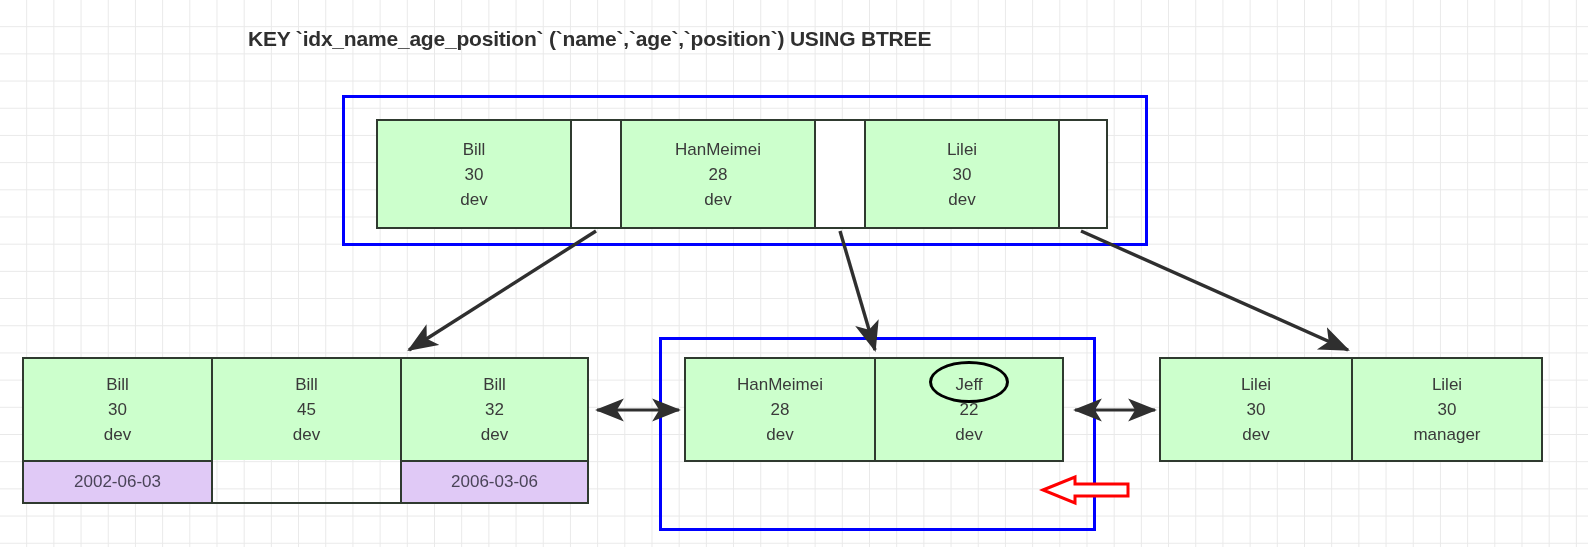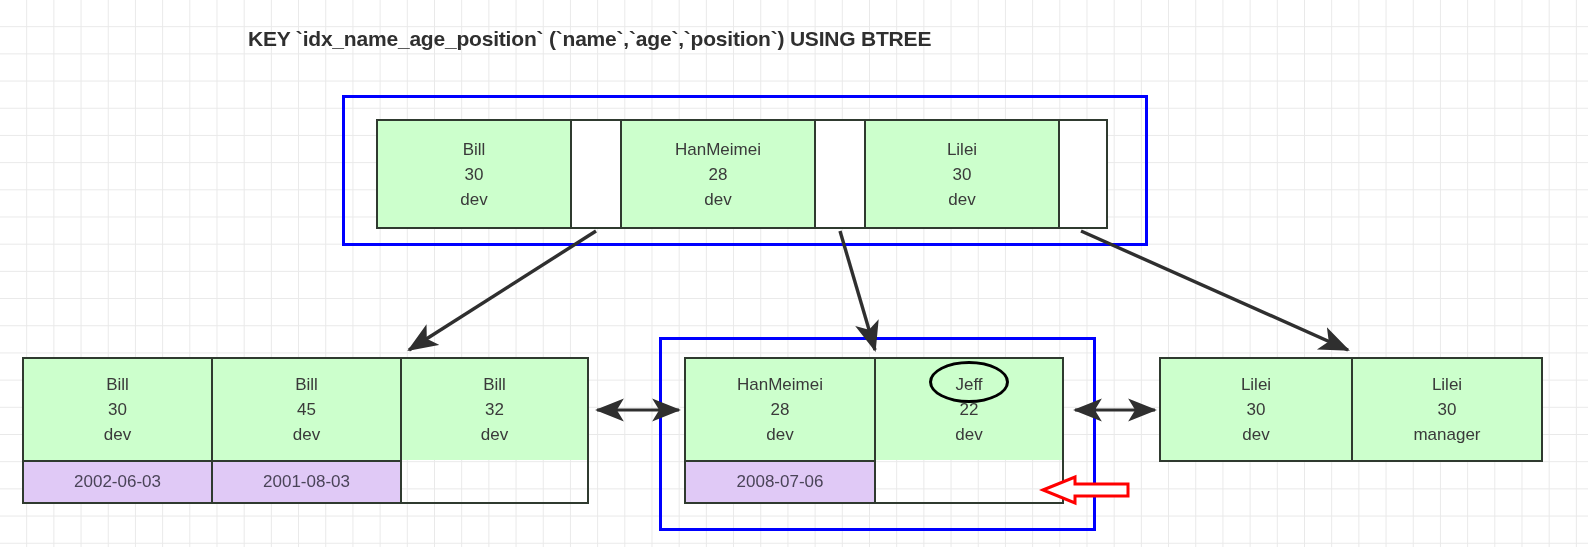--- a/index.html
+++ b/index.html
@@ -196,39 +196,38 @@
         <div class="ln">dev</div>
       </div>
       <div class="leaf-date">2002-06-03</div>
     </div>
     <div class="leaf-entry">
       <div class="leaf-key">
         <div class="ln">Bill</div>
         <div class="ln">45</div>
         <div class="ln">dev</div>
       </div>
-      <div class="leaf-date">2001-08-03</div>
     </div>
     <div class="leaf-entry">
       <div class="leaf-key">
         <div class="ln">Bill</div>
         <div class="ln">32</div>
         <div class="ln">dev</div>
       </div>
+      <div class="leaf-date">2006-03-06</div>
     </div>
   </div>
 
   <div class="leaf" id="leaf-middle">
     <div class="leaf-entry">
       <div class="leaf-key">
         <div class="ln">HanMeimei</div>
         <div class="ln">28</div>
         <div class="ln">dev</div>
       </div>
-      <div class="leaf-date">2008-07-06</div>
     </div>
     <div class="leaf-entry">
       <div class="leaf-key">
         <div class="ellipse-annot"></div>
         <div class="ln">Jeff</div>
         <div class="ln">22</div>
         <div class="ln">dev</div>
       </div>
     </div>
   </div>

